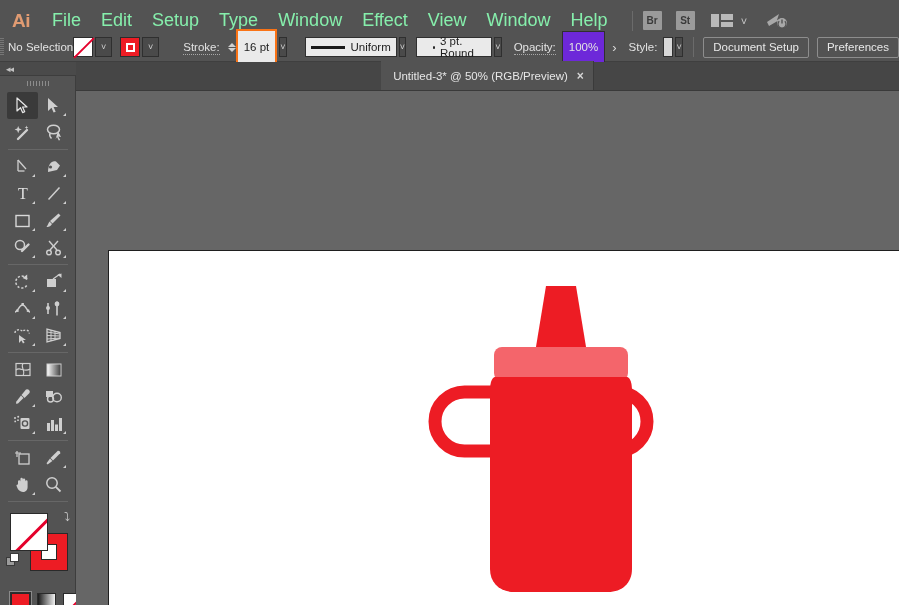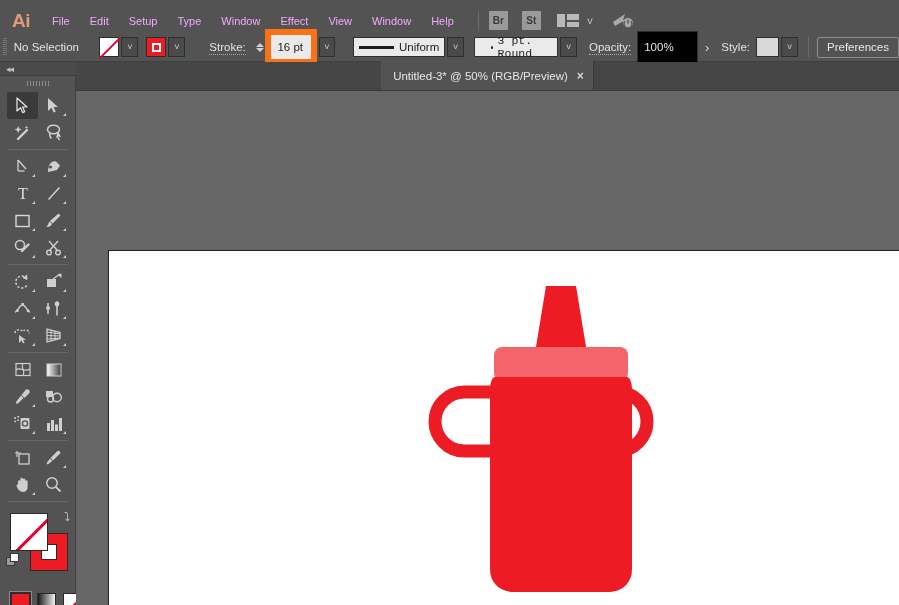--- a/index.html
+++ b/index.html
@@ -20,21 +20,21 @@
   }
   .ai-logo {
     width: 42px; height: 33px;
     display: flex; align-items: center; justify-content: center;
     color: #e09b72; font-size: 19px; font-weight: bold;
     letter-spacing: -0.5px;
   }
   .menu-item {
     height: 33px; padding: 0 10px;
     display: flex; align-items: center;
-    color: #f0abfc; font-size: 11px;
+    color: #86efac; font-size: 18px;
     cursor: default;
   }
   .menubar-sep {
     width: 1px; height: 20px; background: #6b6b6b; margin: 0 10px 0 14px;
   }
   .mb-icon {
     height: 33px; display: flex; align-items: center; justify-content: center;
     margin-right: 6px;
   }
   .badge-btn {
@@ -99,41 +99,41 @@
     width: 12px; height: 20px;
     display: flex; flex-direction: column; align-items: center; justify-content: center;
     gap: 1px;
   }
   .spinner i { display: block; width: 0; height: 0; border-left: 4px solid transparent; border-right: 4px solid transparent; }
   .spinner i.up { border-bottom: 4px solid #d0d0d0; }
   .spinner i.dn { border-top: 4px solid #d0d0d0; }
   .field {
     height: 36px; background: #eaeaea; color: #1e1e1e;
     font-size: 11.5px; display: flex; align-items: center;
-    padding: 12px 6px; border: 6px solid #f97316;
+    padding: 12px 6px; border: 2px solid #f97316;
     white-space: nowrap;
   }
   .field-dark {
-    height: 32px; background: #000000; color: #e2e2e2;
+    height: 32px; background: #6d28d9; color: #e2e2e2;
     font-size: 11.5px; display: flex; align-items: center;
     padding: 0 6px; border: 1px solid #2f2f2f;
     white-space: nowrap;
   }
   .profile-field {
     width: 92px; height: 20px; background: #eaeaea;
     border: 1px solid #2f2f2f;
     display: flex; align-items: center; gap: 5px; padding: 0 5px;
     color: #1e1e1e; font-size: 11.5px;
   }
   .profile-field .ln { width: 40px; height: 3px; background: #1a1a1a; }
   .brush-field {
     width: 86px; height: 20px; background: #eaeaea;
     border: 1px solid #2f2f2f;
     display: flex; align-items: center; gap: 5px; padding: 0 16px;
-    color: #1e1e1e; font-size: 11.5px; font-family: Liberation Mono, monospace;
+    color: #1e1e1e; font-size: 11.5px;
   }
   .brush-field .dot { width: 3px; height: 3px; border-radius: 50%; background: #1a1a1a; }
   .style-swatch {
     width: 24px; height: 20px; background: #d8d8d8; border: 1px solid #2f2f2f;
   }
   .btn-outline {
     height: 21px; padding: 0 9px;
     border: 1px solid #8d8d8d; border-radius: 2px;
     color: #e8e8e8; font-size: 11.5px;
     display: flex; align-items: center; white-space: nowrap;
@@ -359,20 +359,21 @@
     <div class="ctrl-label dotted" style="margin-left:12px">Opacity:</div>
     <div class="field-dark" style="width:62px;margin-left:6px">100%</div>
     <div style="color:#dcdcdc;font-size:13px;margin-left:7px">›</div>
 
     <div class="ctrl-label" style="margin-left:12px">Style:</div>
     <div class="style-swatch" style="margin-left:6px"></div>
     <div class="dd-arrow" style="margin-left:2px">˅</div>
 
     <div class="ctrl-sep" style="margin-left:10px"></div>
 
+    <div class="btn-outline" style="margin-left:10px">Document Setup</div>
     <div class="btn-outline" style="margin-left:8px">Preferences</div>
   </div>
 
   <div class="tabbar">
     <div class="doc-tab">
       <span>Untitled-3* @ 50% (RGB/Preview)</span>
       <span class="tab-close">×</span>
     </div>
   </div>
 

